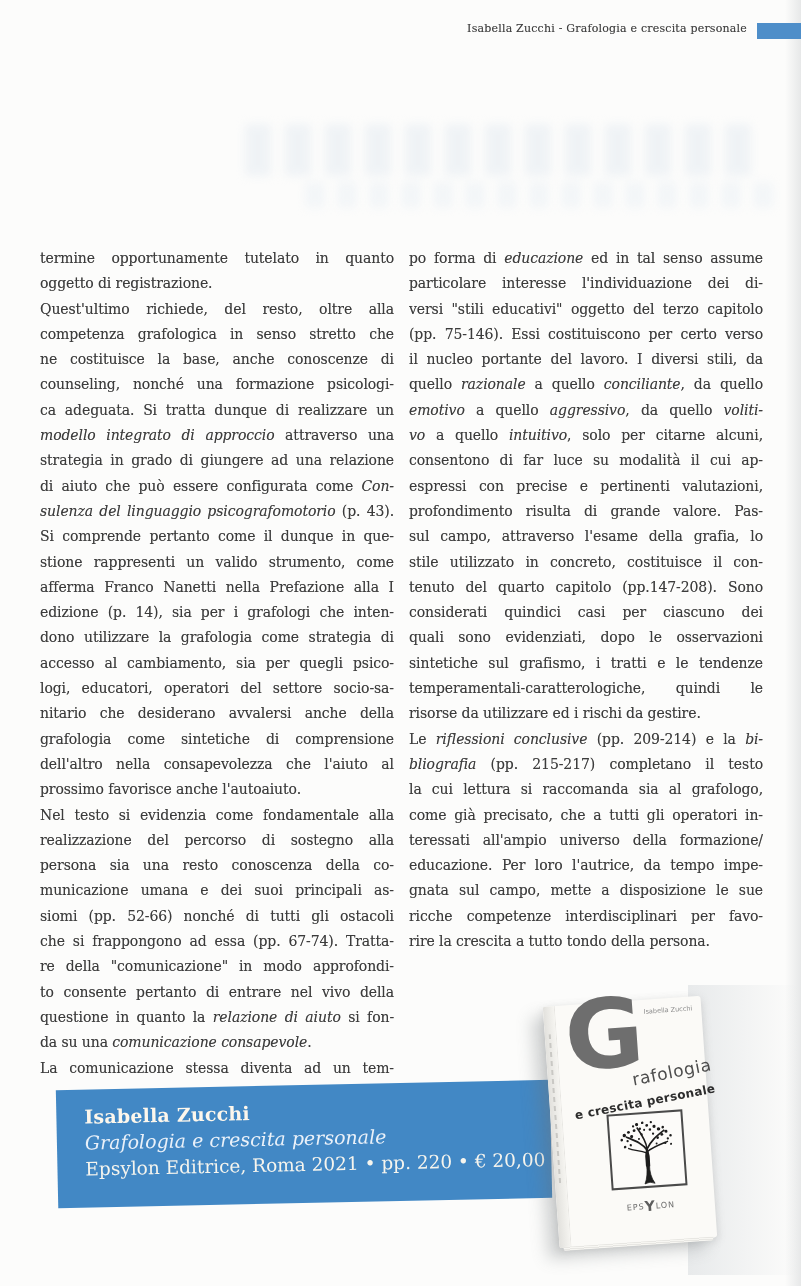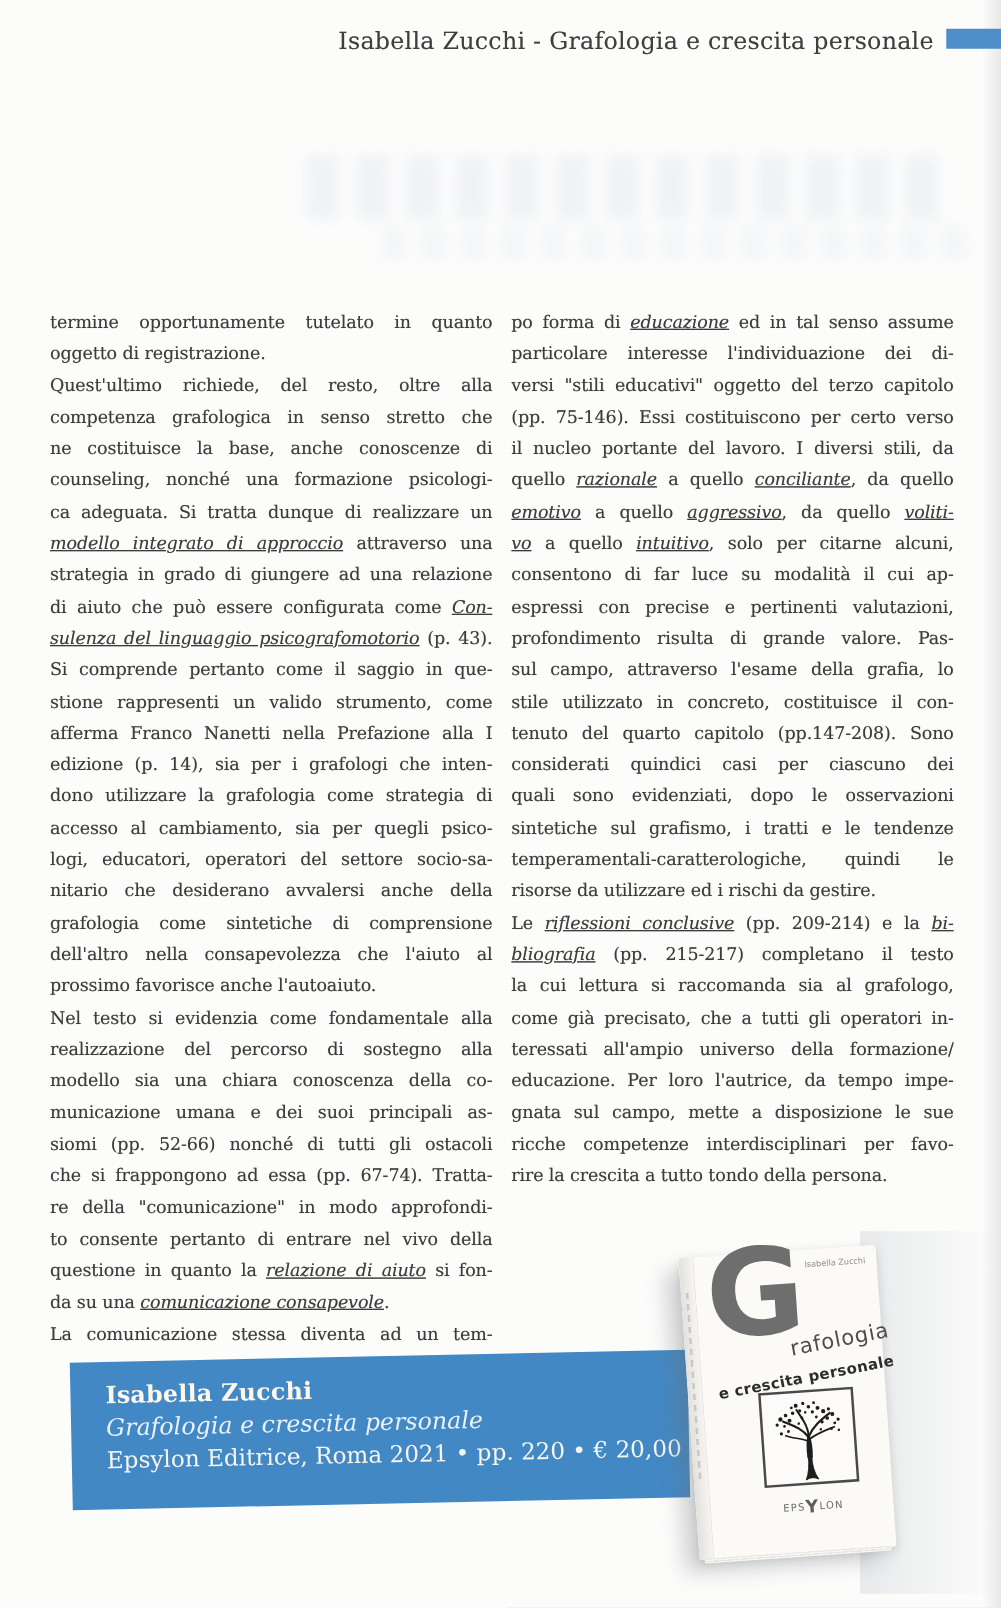--- a/index.html
+++ b/index.html
@@ -7,37 +7,37 @@
     position:relative;width:801px;height:1286px;margin:0 auto;
     background:#fcfcfb;overflow:hidden;
     font-family:"DejaVu Serif","Liberation Serif",serif;
   }
   
   .scan-edge-right{position:absolute;right:0;top:0;width:16px;height:100%;
     background:linear-gradient(to right,rgba(210,212,214,0),rgba(205,208,210,.45));}
   .scan-shade-book{position:absolute;left:688px;top:985px;width:110px;height:290px;
     background:linear-gradient(to right,rgba(185,192,198,.30),rgba(240,240,240,0));}
   
-  .running-head{position:absolute;top:22px;right:54px;font-size:19px;color:#3f3f3f;
+  .running-head{position:absolute;top:22px;right:54px;font-size:11px;color:#3f3f3f;
     letter-spacing:.2px;text-shadow:0 0 .5px rgba(70,70,70,.45);}
   .head-tab{position:absolute;top:23px;left:757px;width:44px;height:16px;background:#4e8ec9;}
   
   .bleed{position:absolute;left:235px;top:118px;width:560px;height:100px;filter:blur(5px);opacity:.5;}
   .bleed .b1{position:absolute;left:10px;top:6px;width:520px;height:52px;
     background:repeating-linear-gradient(90deg,#e3eaf1 0 26px,rgba(255,255,255,0) 26px 40px);}
   .bleed .b2{position:absolute;left:70px;top:64px;width:470px;height:26px;
     background:repeating-linear-gradient(90deg,#eaf0f5 0 20px,rgba(255,255,255,0) 20px 32px);}
   
   .columns{position:absolute;left:40px;top:222px;width:724px;display:flex;gap:15px;}
   .col{width:354px;font-size:14px;line-height:25.3px;color:#3c3c3c;
     letter-spacing:-.1px;text-shadow:0 0 .55px rgba(70,70,70,.5);margin-top:24px;}
   .line{text-align:justify;text-align-last:justify;overflow:hidden;white-space:nowrap;}
   .line{white-space:normal;}
   .line.last{text-align-last:left;}
-  .col em{font-style:italic;text-decoration:underline;}
+  .col em{font-style:italic;}
   
   .info-box{position:absolute;left:57px;top:1085px;width:494px;height:118px;
     background:#4288c5;transform:rotate(-1.2deg);color:#f8f4ea;
     padding:16px 0 0 28px;box-sizing:border-box;}
   .info-author{font-weight:bold;font-size:19px;color:#fdf7ec;letter-spacing:.2px;}
   .info-title{font-style:italic;font-size:19px;color:#eaf1f9;margin-top:4px;}
   .info-pub{font-size:18.5px;color:#f6f5ee;margin-top:5px;}
   
   .book{position:absolute;left:551px;top:1001px;width:158px;height:242px;
     transform:rotate(-4deg);transform-origin:50% 50%;
@@ -89,36 +89,36 @@
         <div class="para">
           <div class="line">Quest'ultimo richiede, del resto, oltre alla</div>
           <div class="line">competenza grafologica in senso stretto che</div>
           <div class="line">ne costituisce la base, anche conoscenze di</div>
           <div class="line">counseling, nonché una formazione psicologi-</div>
           <div class="line">ca adeguata. Si tratta dunque di realizzare un</div>
           <div class="line"><em>modello integrato di approccio</em> attraverso una</div>
           <div class="line">strategia in grado di giungere ad una relazione</div>
           <div class="line">di aiuto che può essere configurata come <em>Con-</em></div>
           <div class="line"><em>sulenza del linguaggio psicografomotorio</em> (p. 43).</div>
-          <div class="line">Si comprende pertanto come il saggio in que-</div>
+          <div class="line">Si comprende pertanto come il dunque in que-</div>
           <div class="line">stione rappresenti un valido strumento, come</div>
           <div class="line">afferma Franco Nanetti nella Prefazione alla I</div>
           <div class="line">edizione (p. 14), sia per i grafologi che inten-</div>
           <div class="line">dono utilizzare la grafologia come strategia di</div>
           <div class="line">accesso al cambiamento, sia per quegli psico-</div>
           <div class="line">logi, educatori, operatori del settore socio-sa-</div>
           <div class="line">nitario che desiderano avvalersi anche della</div>
           <div class="line">grafologia come sintetiche di comprensione</div>
           <div class="line">dell'altro nella consapevolezza che l'aiuto al</div>
           <div class="line last">prossimo favorisce anche l'autoaiuto.</div>
         </div>
         <div class="para">
           <div class="line">Nel testo si evidenzia come fondamentale alla</div>
           <div class="line">realizzazione del percorso di sostegno alla</div>
-          <div class="line">modello sia una chiara conoscenza della co-</div>
+          <div class="line">persona sia una resto conoscenza della co-</div>
           <div class="line">municazione umana e dei suoi principali as-</div>
           <div class="line">siomi (pp. 52-66) nonché di tutti gli ostacoli</div>
           <div class="line">che si frappongono ad essa (pp. 67-74). Tratta-</div>
           <div class="line">re della "comunicazione" in modo approfondi-</div>
           <div class="line">to consente pertanto di entrare nel vivo della</div>
           <div class="line">questione in quanto la <em>relazione di aiuto</em> si fon-</div>
           <div class="line last">da su una <em>comunicazione consapevole</em>.</div>
         </div>
         <div class="para">
           <div class="line">La comunicazione stessa diventa ad un tem-</div>

